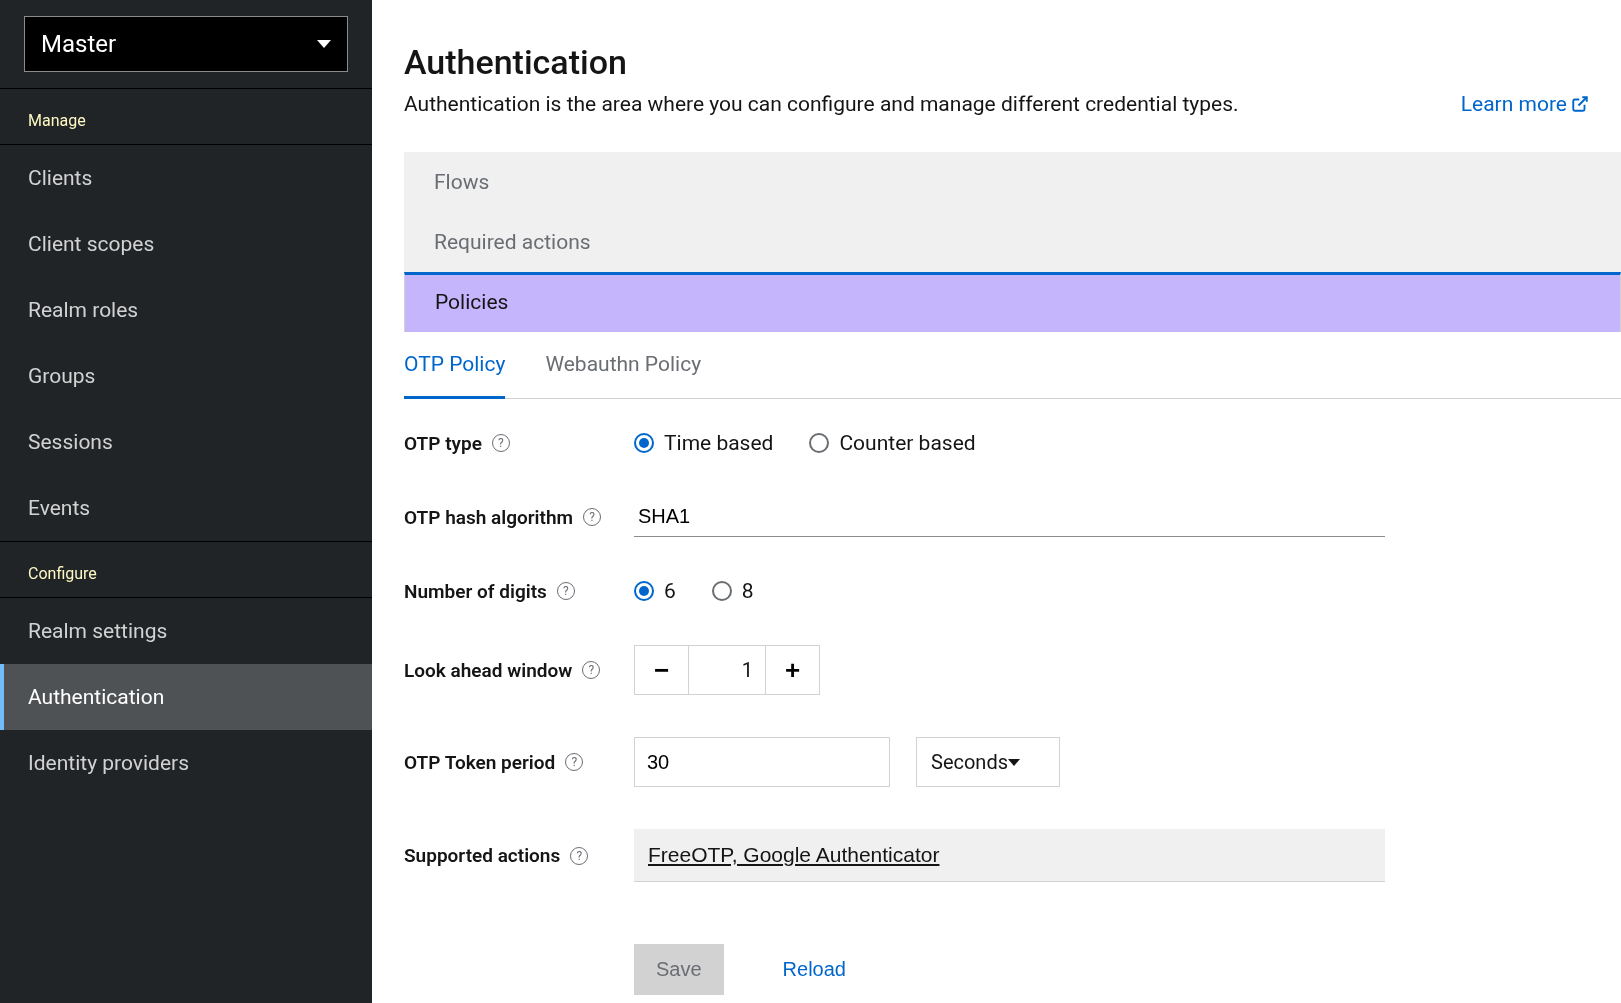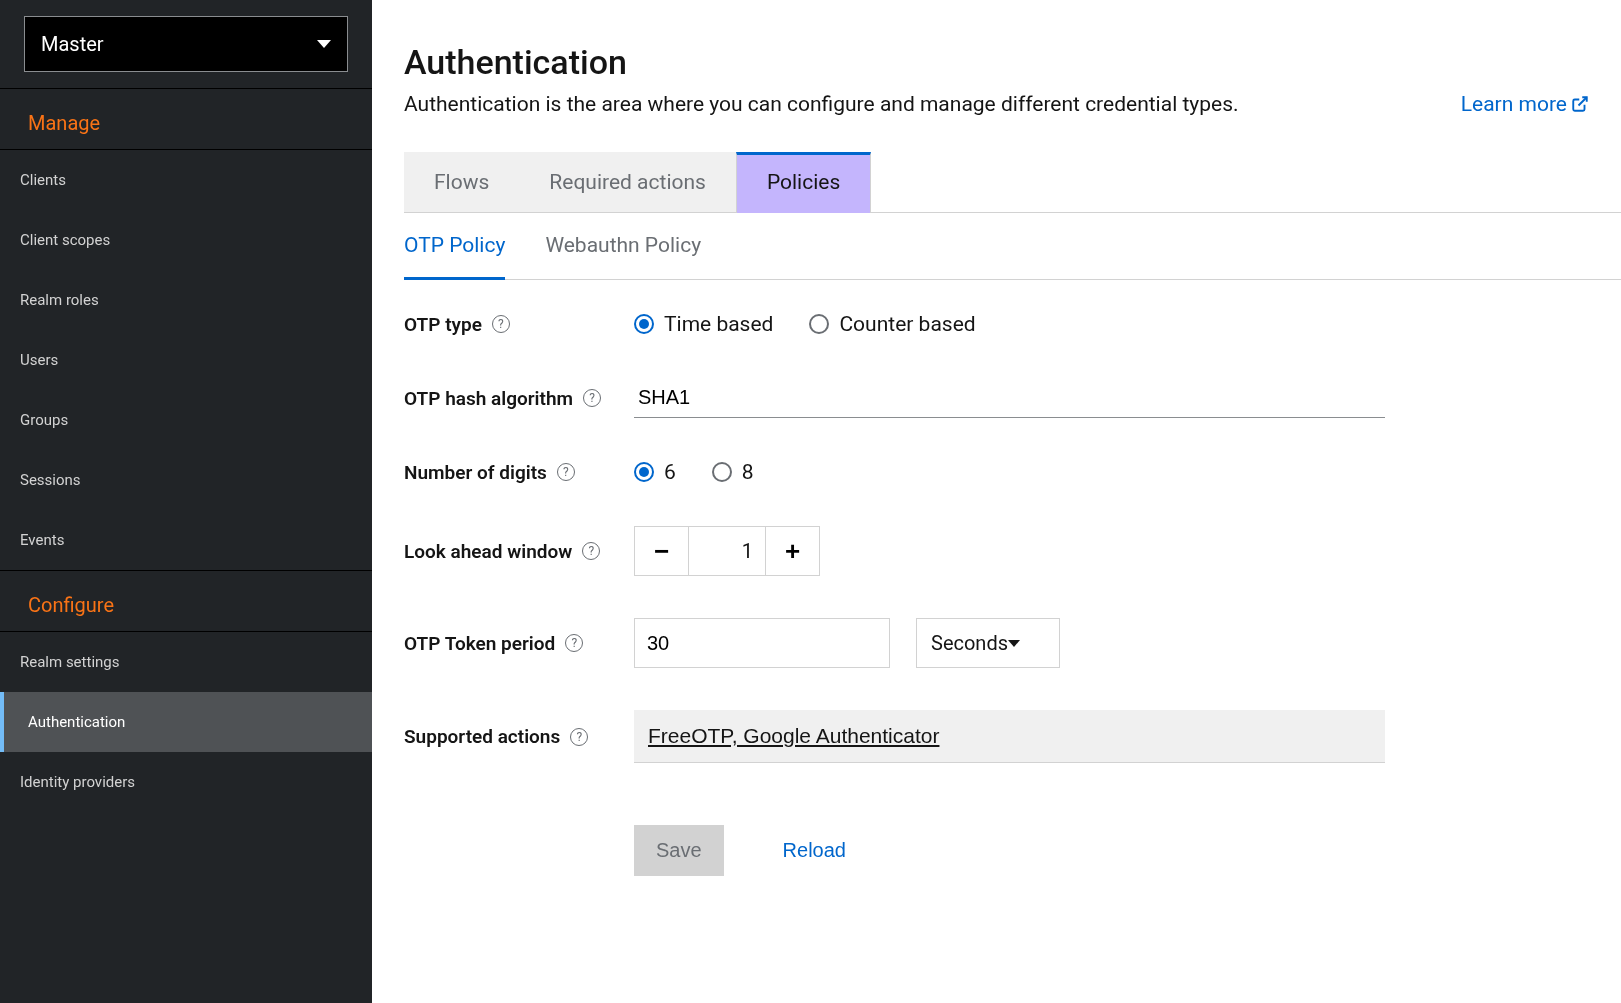--- a/index.html
+++ b/index.html
@@ -21,43 +21,43 @@
 }
 .realm-selector {
   margin: 0 24px 16px 24px;
   border: 1px solid #8a8d90;
   background: #000;
   height: 56px;
   display: flex;
   align-items: center;
   justify-content: space-between;
   padding: 0 16px;
-  font-size: 20px;
+  font-size: 24px;
   cursor: pointer;
 }
 .realm-selector-caret {
   width: 0; height: 0;
   border-left: 7px solid transparent;
   border-right: 7px solid transparent;
   border-top: 8px solid #fff;
 }
 .nav-section-hr {
   border: none;
   border-top: 1px solid #000;
   margin: 0;
 }
 .nav-section-title {
-  color: #f97316;
-  font-size: 20px;
+  color: #fef9c3;
+  font-size: 16px;
   padding: 22px 28px 14px 28px;
 }
 .nav-item {
-  font-size: 15px;
+  font-size: 21px;
   color: #d2d2d2;
-  padding: 21px 20px;
+  padding: 21px 28px;
   cursor: pointer;
 }
 .nav-item.active {
   background: #4f5255;
   border-left: 4px solid #73bcf7;
   padding-left: 24px;
   color: #fff;
 }
 .main {
   flex: 1;
@@ -83,20 +83,21 @@
   display: inline-flex;
   align-items: center;
   gap: 4px;
   font-size: 21px;
 }
 .ext-icon { width: 18px; height: 18px; }
 .tabs-primary {
   display: flex;
   margin-top: 36px;
   border-bottom: 1px solid #d2d2d2;
+  flex-direction: column;
 }
 .tab-primary {
   padding: 18px 30px;
   font-size: 21px;
   color: #6a6e73;
   cursor: pointer;
   background: #f0f0f0;
 }
 .tab-primary.active {
   background: #c4b5fd;
@@ -264,21 +265,20 @@
   <div class="realm-selector">
     <span>Master</span>
     <span class="realm-selector-caret"></span>
   </div>
   <hr class="nav-section-hr">
   <div class="nav-section-title">Manage</div>
   <hr class="nav-section-hr">
   <div class="nav-item">Clients</div>
   <div class="nav-item">Client scopes</div>
   <div class="nav-item">Realm roles</div>
-  <div class="nav-item">Users</div>
   <div class="nav-item">Groups</div>
   <div class="nav-item">Sessions</div>
   <div class="nav-item">Events</div>
   <hr class="nav-section-hr">
   <div class="nav-section-title">Configure</div>
   <hr class="nav-section-hr">
   <div class="nav-item">Realm settings</div>
   <div class="nav-item active">Authentication</div>
   <div class="nav-item">Identity providers</div>
 </aside>

